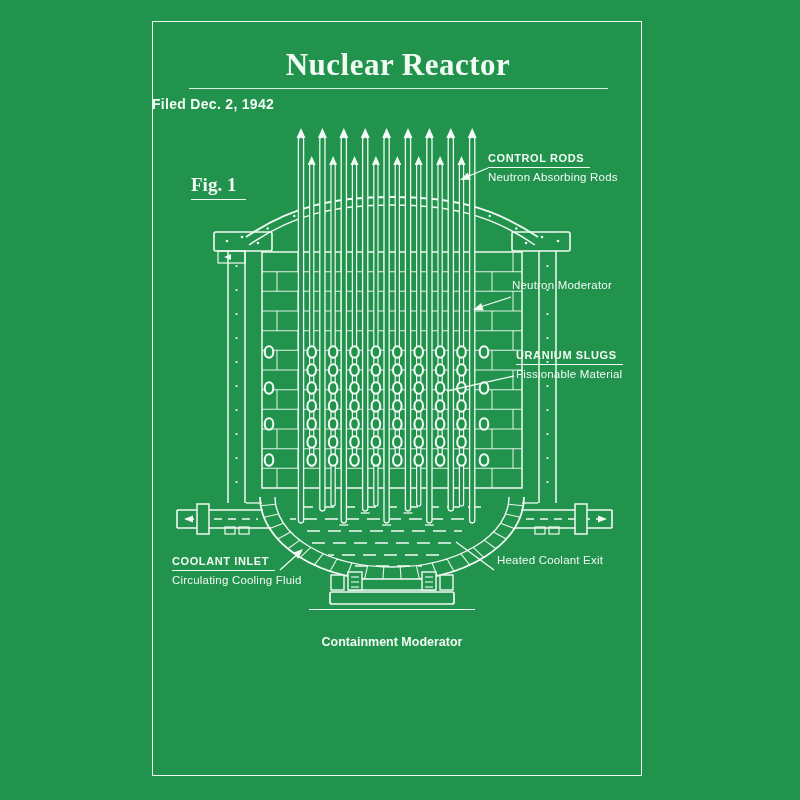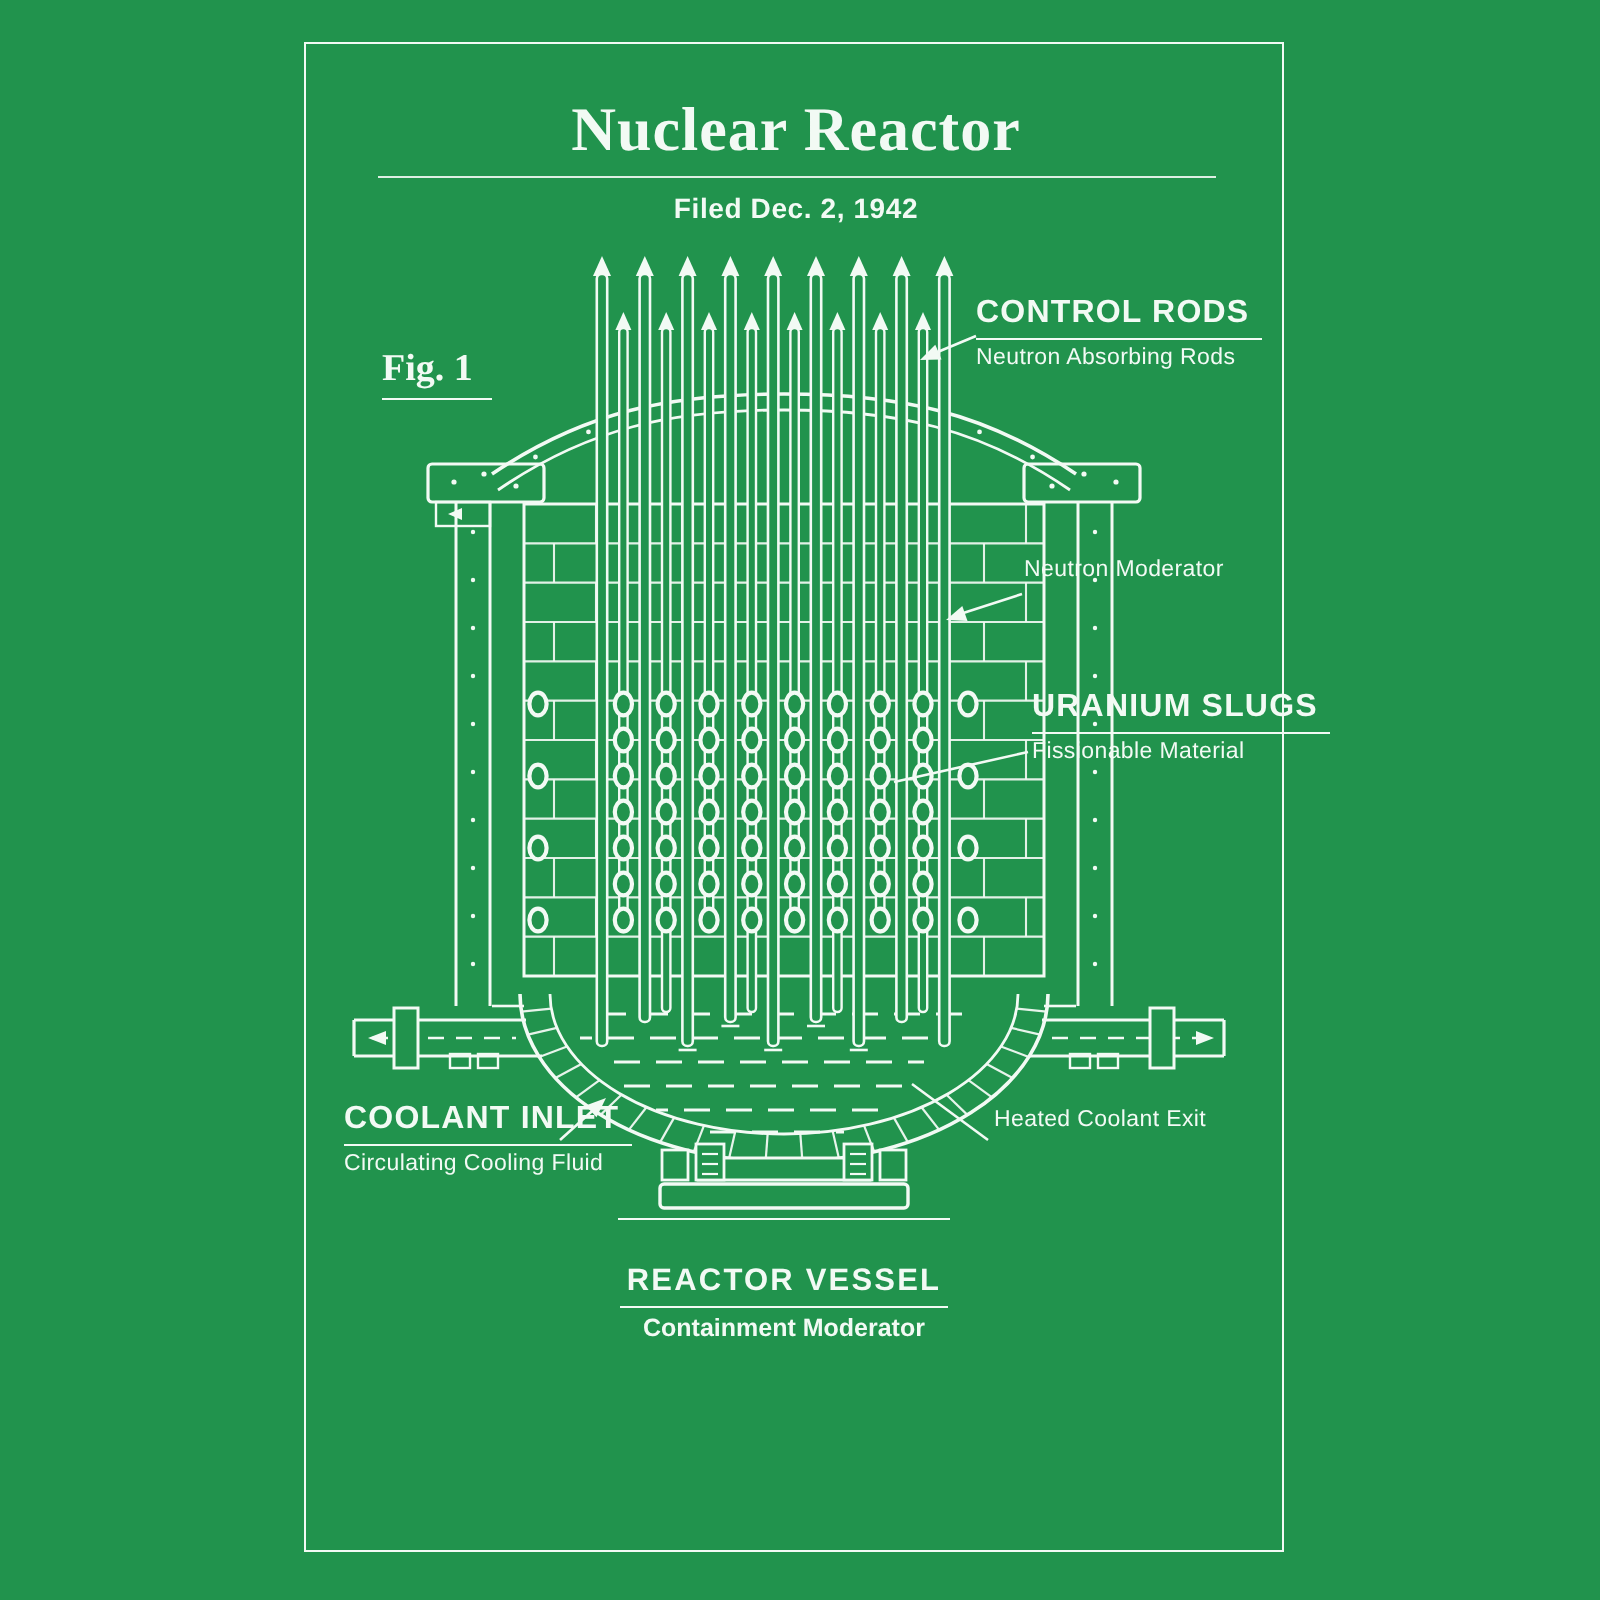--- a/index.html
+++ b/index.html
@@ -5,29 +5,29 @@
   html,body{margin:0;padding:0;width:800px;height:800px;overflow:hidden;}
   body{background:var(--bg,#21934D);position:relative;
        font-family:"Liberation Sans","DejaVu Sans",sans-serif;color:var(--ink,#F2FAF4);}
   .frame{position:absolute;left:152px;top:21px;width:490px;height:755px;
          border:1.6px solid var(--ink,#F2FAF4);box-sizing:border-box;}
   .title{position:absolute;left:152px;top:47px;width:492px;text-align:center;
          font-family:"Liberation Serif","DejaVu Serif",serif;font-weight:700;
          font-size:31px;letter-spacing:.5px;}
   .title-rule{position:absolute;left:189px;top:88px;width:419px;height:1.4px;
          background:var(--ink,#F2FAF4);opacity:.9;}
-  .filed{position:absolute;left:152px;top:96px;width:492px;text-align:center;
+  .filed{position:absolute;left:152px;top:96px;width:492px;text-align:left;
          font-size:14px;font-weight:700;letter-spacing:.3px;}
   .fig{position:absolute;left:191px;top:174px;}
   .fig span{font-family:"Liberation Serif","DejaVu Serif",serif;font-weight:700;
          font-size:19px;border-bottom:1.6px solid var(--ink,#F2FAF4);
          padding:0 10px 3px 0;display:inline-block;text-align:center;}
   svg#diagram{position:absolute;left:0;top:0;width:800px;height:800px;}
   .callout{position:absolute;white-space:nowrap;}
-  .callout .t{font-size:16px;font-weight:700;letter-spacing:.6px;
+  .callout .t{font-size:11px;font-weight:700;letter-spacing:.6px;
          border-bottom:1.5px solid var(--ink,#F2FAF4);
          padding:0 6px 3px 0;display:inline-block;}
   .callout .s{font-size:11.5px;font-weight:400;margin-top:3px;letter-spacing:.2px;}
   .vessel{position:absolute;left:280px;top:609px;width:224px;text-align:center;}
   .vessel .rule{width:166px;height:1.4px;background:var(--ink,#F2FAF4);margin:0 auto 4px auto;}
   .vessel .t{font-size:15.5px;font-weight:700;letter-spacing:1.1px;
          border-bottom:1.5px solid var(--ink,#F2FAF4);padding:0 3px 3px 3px;display:inline-block;}
   .vessel .s{font-size:12.5px;font-weight:700;margin-top:3px;}
 </style>
 </head>
@@ -382,15 +382,14 @@
 </div>
 <div class="callout" style="left:172px;top:551px;">
   <span class="t">COOLANT INLET</span>
   <div class="s">Circulating Cooling Fluid</div>
 </div>
 <div class="callout" style="left:497px;top:551px;">
   <div class="s">Heated Coolant Exit</div>
 </div>
 <div class="vessel">
   <div class="rule"></div><br>
-  <span class="t">REACTOR VESSEL</span>
   <div class="s">Containment Moderator</div>
 </div>
 
 </body></html>

